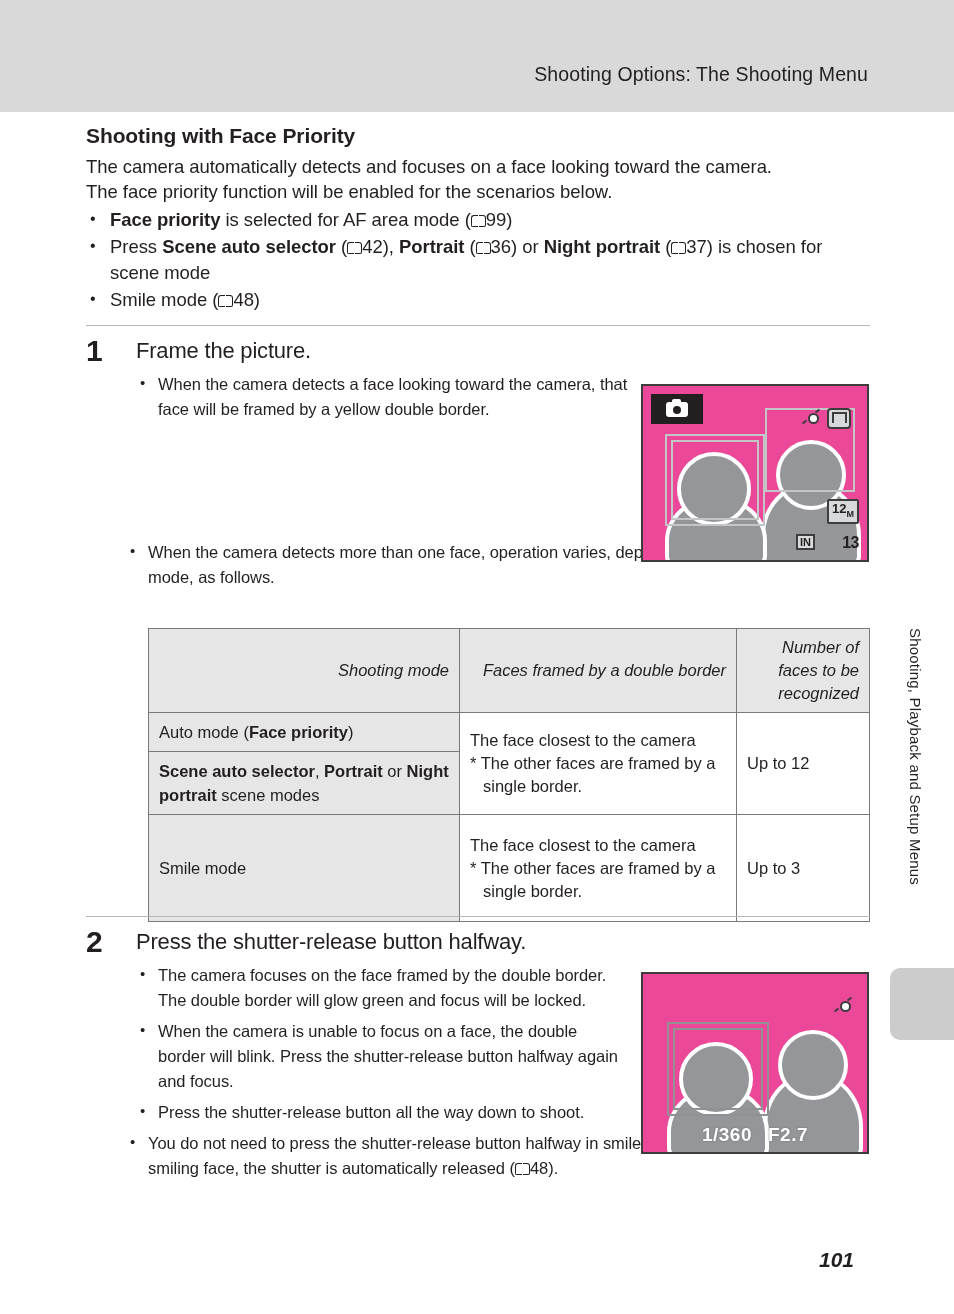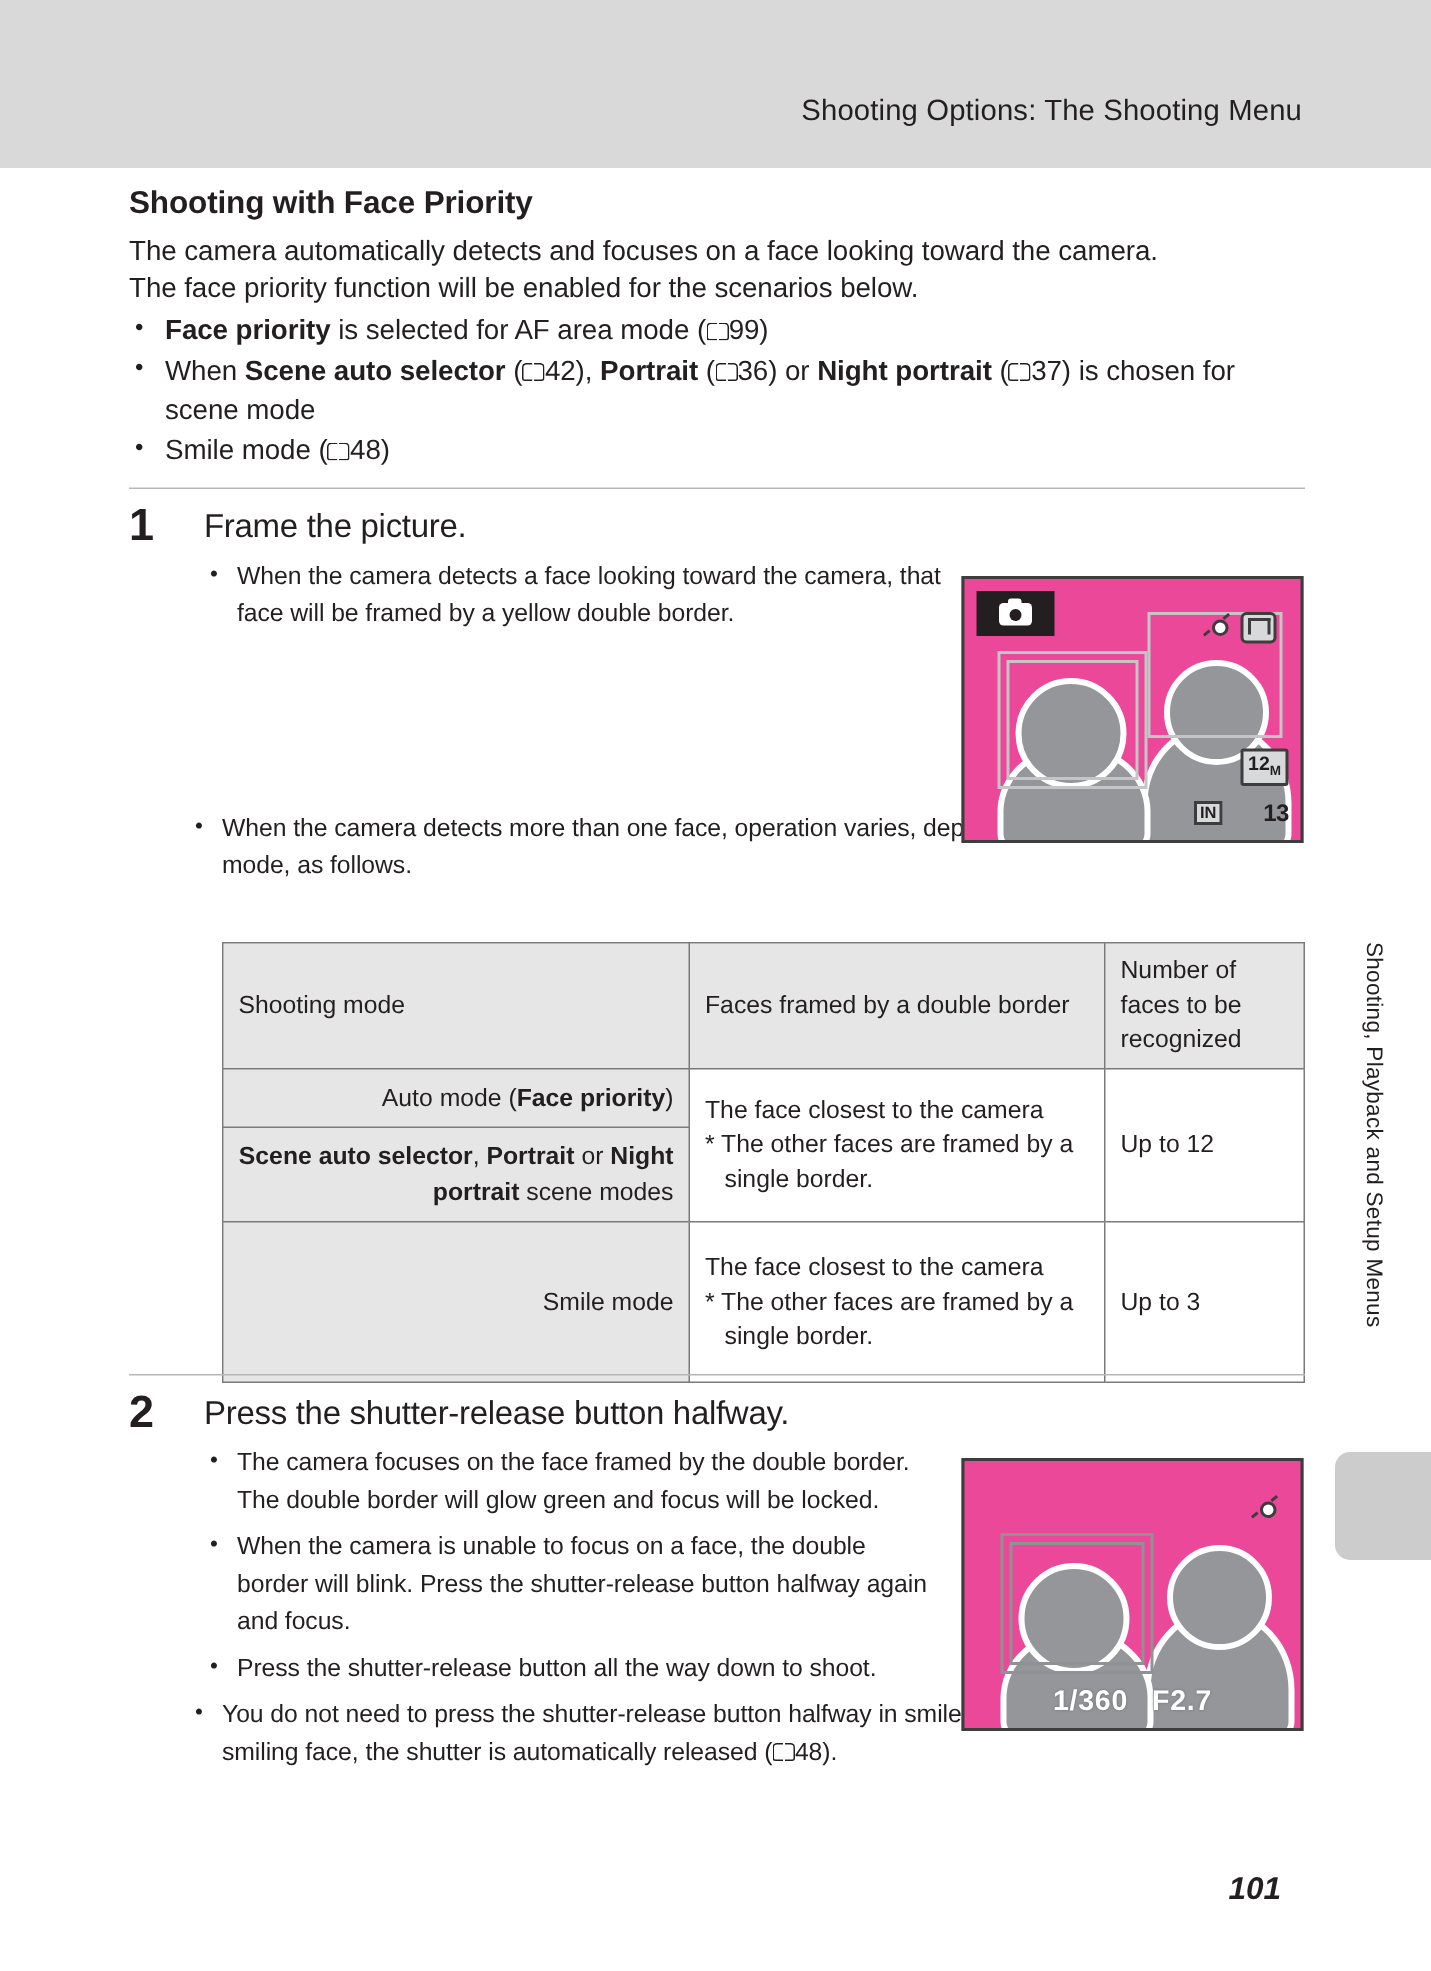--- a/index.html
+++ b/index.html
@@ -316,27 +316,27 @@
     font-size: 16.5px;
   }
   table.modes th, table.modes td {
     border: 1px solid #7a7a7a;
     padding: 7px 10px;
     vertical-align: middle;
   }
   table.modes thead th {
     background: #e6e6e6;
     font-weight: normal;
-    text-align: left;
+    text-align: right;
     line-height: 23px;
+    font-style: italic;
   }
   td.modecell {
     background: #e6e6e6;
     line-height: 24px;
-    text-align: right;
   }
   td.descell, td.numcell {
     background: #ffffff;
     line-height: 23px;
   }
   td.descell .star {
     display: block;
     text-indent: -13px;
     padding-left: 13px;
   }
@@ -382,21 +382,21 @@
 
 <div class="content">
 
   <h2 class="section-title">Shooting with Face Priority</h2>
 
   <p class="body-line">The camera automatically detects and focuses on a face looking toward the camera.</p>
   <p class="body-line">The face priority function will be enabled for the scenarios below.</p>
 
   <ul class="dotlist">
     <li><b>Face priority</b><span> is selected for AF area mode (</span><span class="bookicon"></span><span>99)</span></li>
-    <li><span>When </span><b>Scene auto selector</b><span> (</span><span class="bookicon"></span><span>42), </span><b>Portrait</b><span> (</span><span class="bookicon"></span><span>36) or </span><b>Night portrait</b><span> (</span><span class="bookicon"></span><span>37) is chosen for scene mode</span></li>
+    <li><span>Press </span><b>Scene auto selector</b><span> (</span><span class="bookicon"></span><span>42), </span><b>Portrait</b><span> (</span><span class="bookicon"></span><span>36) or </span><b>Night portrait</b><span> (</span><span class="bookicon"></span><span>37) is chosen for scene mode</span></li>
     <li><span>Smile mode (</span><span class="bookicon"></span><span>48)</span></li>
   </ul>
 
   <hr class="rule">
 
   <div class="step">
     <div class="step-num">1</div>
     <div class="step-title">Frame the picture.</div>
     <div class="step-body">
       <ul class="subdots">

